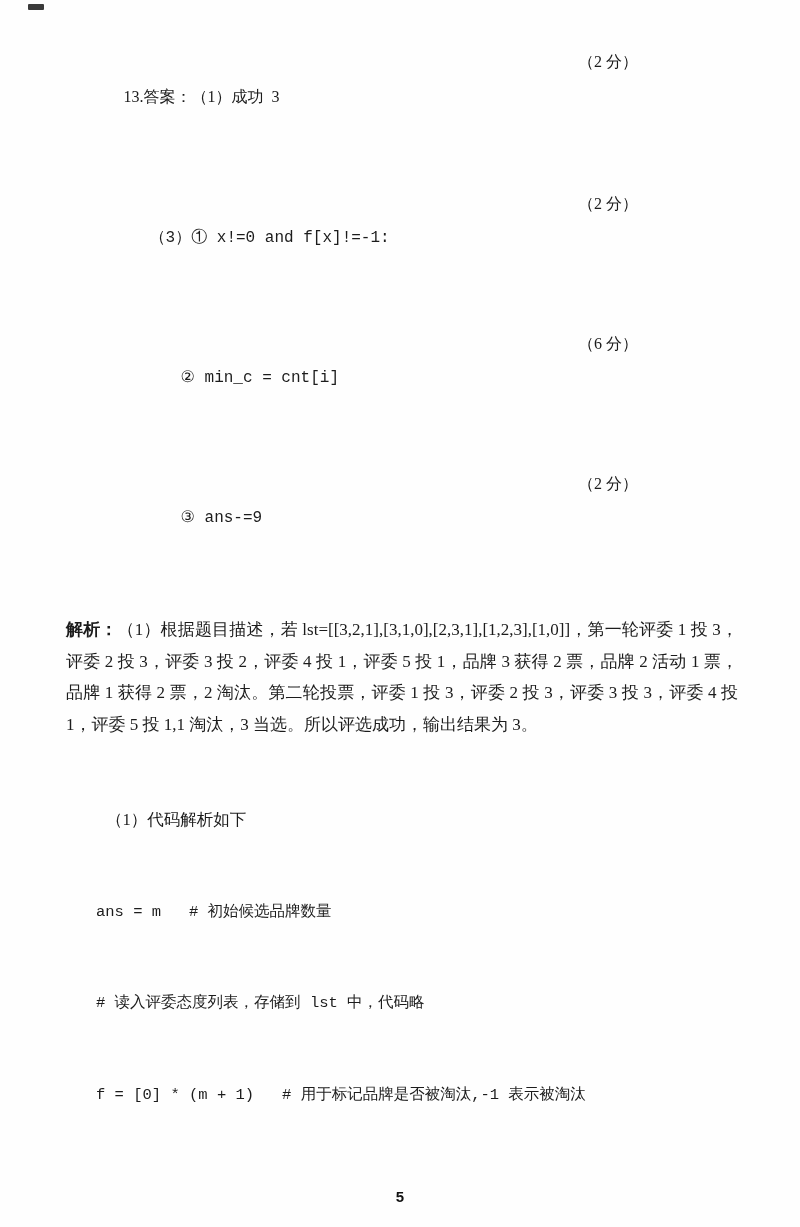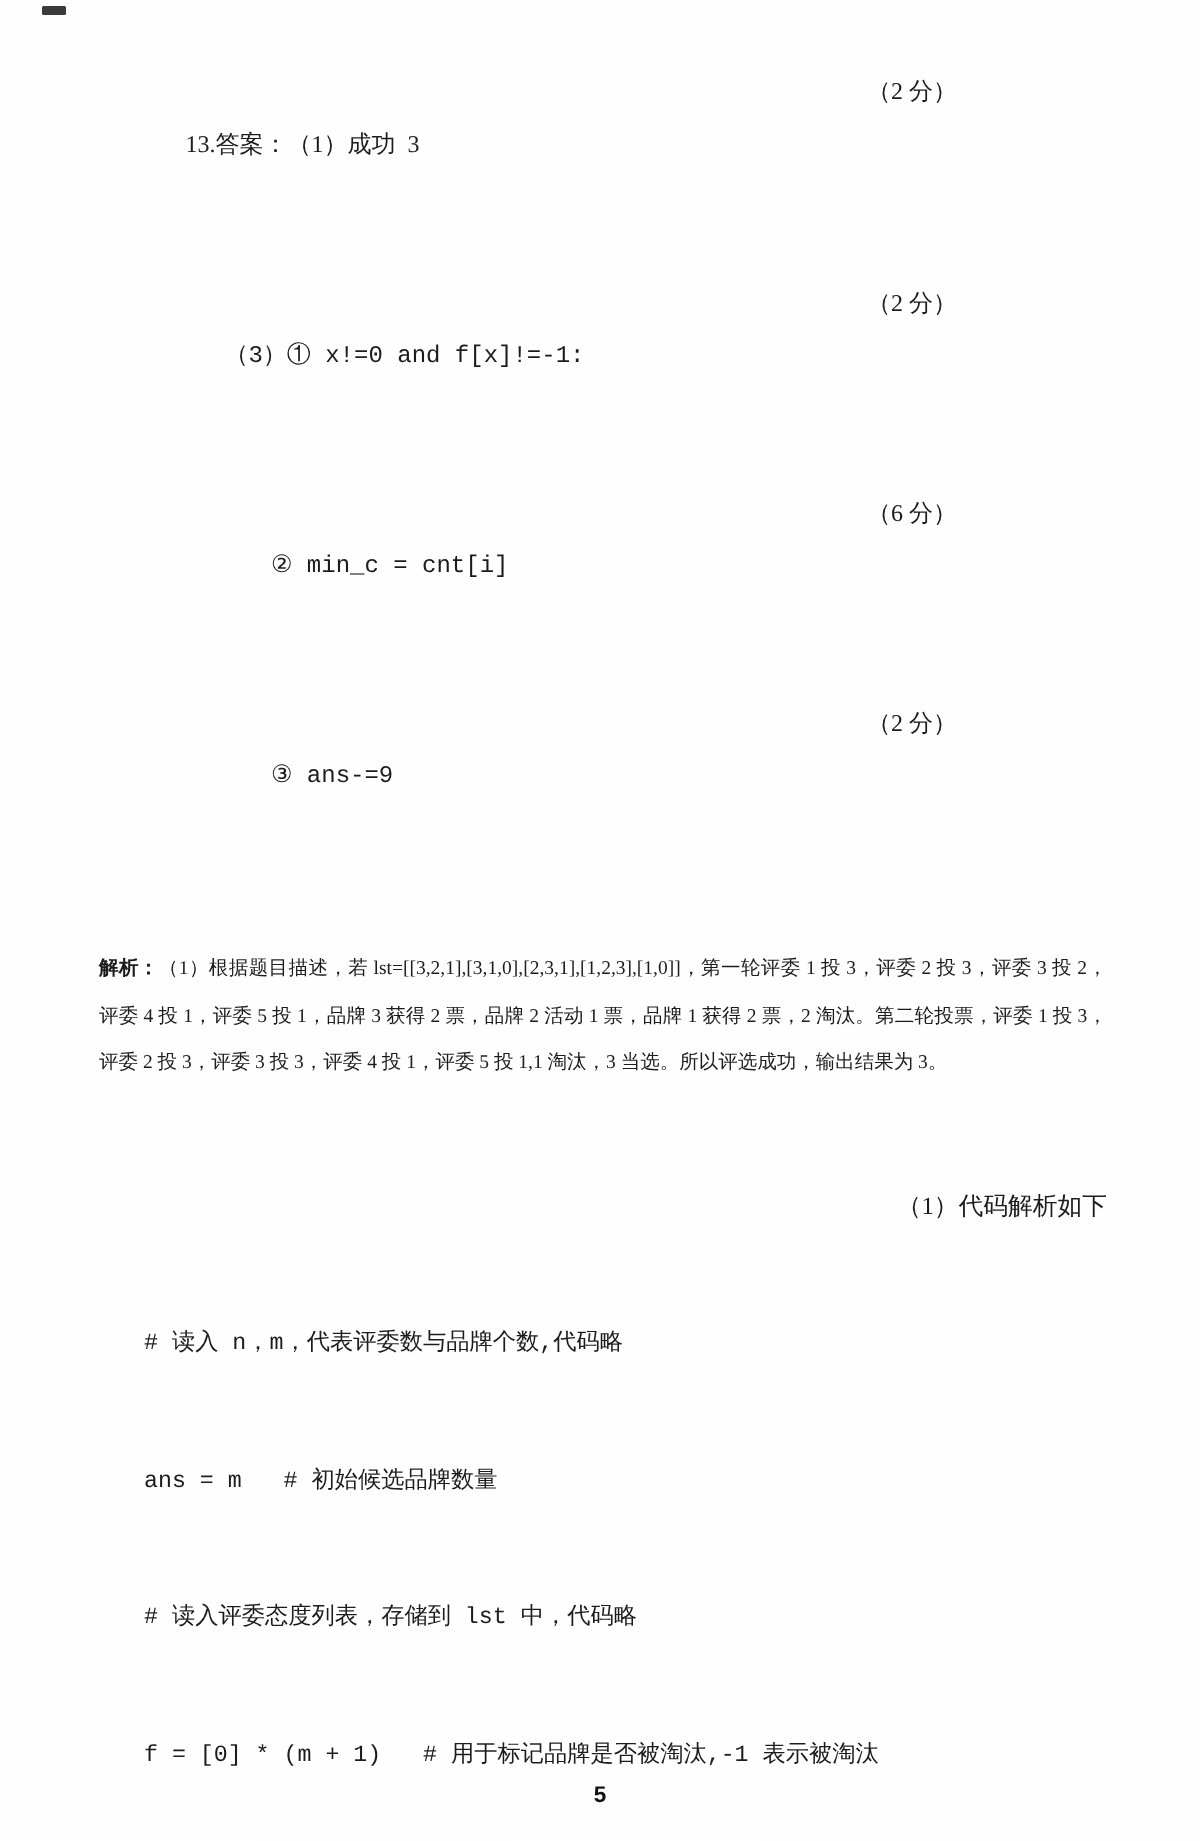--- a/index.html
+++ b/index.html
@@ -31,41 +31,40 @@
   .ans-row .cjk-lead{ font-family:"Liberation Serif","DejaVu Serif",serif; font-size:16px; }
   .indent-1{ padding-left:26px; }
   .indent-2{ padding-left:57px; }
   .score{
     position:absolute; left:512px; top:0;
     font-family:"Liberation Serif","DejaVu Serif",serif;
     font-size:16px;
   }
   
   .analysis{
-    margin-top:24px;
-    font-size:13px;
+    margin-top:8px;
+    font-size:17px;
     line-height:31.5px;
     text-align:justify;
   }
   .analysis b{ font-weight:bold; }
   
   .code{
     margin-top:4px;
     margin-left:30px;
     font-family:"Liberation Mono","DejaVu Sans Mono",monospace;
     font-size:15.5px;
     line-height:30.5px;
     white-space:pre-wrap;
   }
   .sub-label{
     font-family:"Liberation Serif","DejaVu Serif",serif;
     font-size:16.5px;
     padding-left:10px;
     line-height:30.5px;
-    text-align:right;
   }
   .code-line{ min-height:30.5px; }
   
   .footer{
     position:absolute; left:0; right:0; bottom:22px;
     text-align:center;
     font-family:"Liberation Sans","DejaVu Sans",sans-serif;
     font-weight:bold; font-size:15px; color:#111;
   }
 </style>
@@ -92,21 +91,20 @@
     <div class="ans-row indent-2">
       <span>③ ans-=9</span>
       <span class="score">（2 分）</span>
     </div>
   </section>
 
   <p class="analysis"><b>解析：</b><span>（1）根据题目描述，若 lst=[[3,2,1],[3,1,0],[2,3,1],[1,2,3],[1,0]]，第一轮评委 1 投 3，评委 2 投 3，评委 3 投 2，评委 4 投 1，评委 5 投 1，品牌 3 获得 2 票，品牌 2 活动 1 票，品牌 1 获得 2 票，2 淘汰。第二轮投票，评委 1 投 3，评委 2 投 3，评委 3 投 3，评委 4 投 1，评委 5 投 1,1 淘汰，3 当选。所以评选成功，输出结果为 3。</span></p>
 
   <div class="code">
     <div class="sub-label">（1）代码解析如下</div>
-    <div class="code-line"># 读入 n，m，代表评委数与品牌个数,代码略</div>
     <div class="code-line">ans = m   # 初始候选品牌数量</div>
     <div class="code-line"># 读入评委态度列表，存储到 lst 中，代码略</div>
     <div class="code-line">f = [0] * (m + 1)   # 用于标记品牌是否被淘汰,-1 表示被淘汰</div>
     
     
     
     
     
     
     

